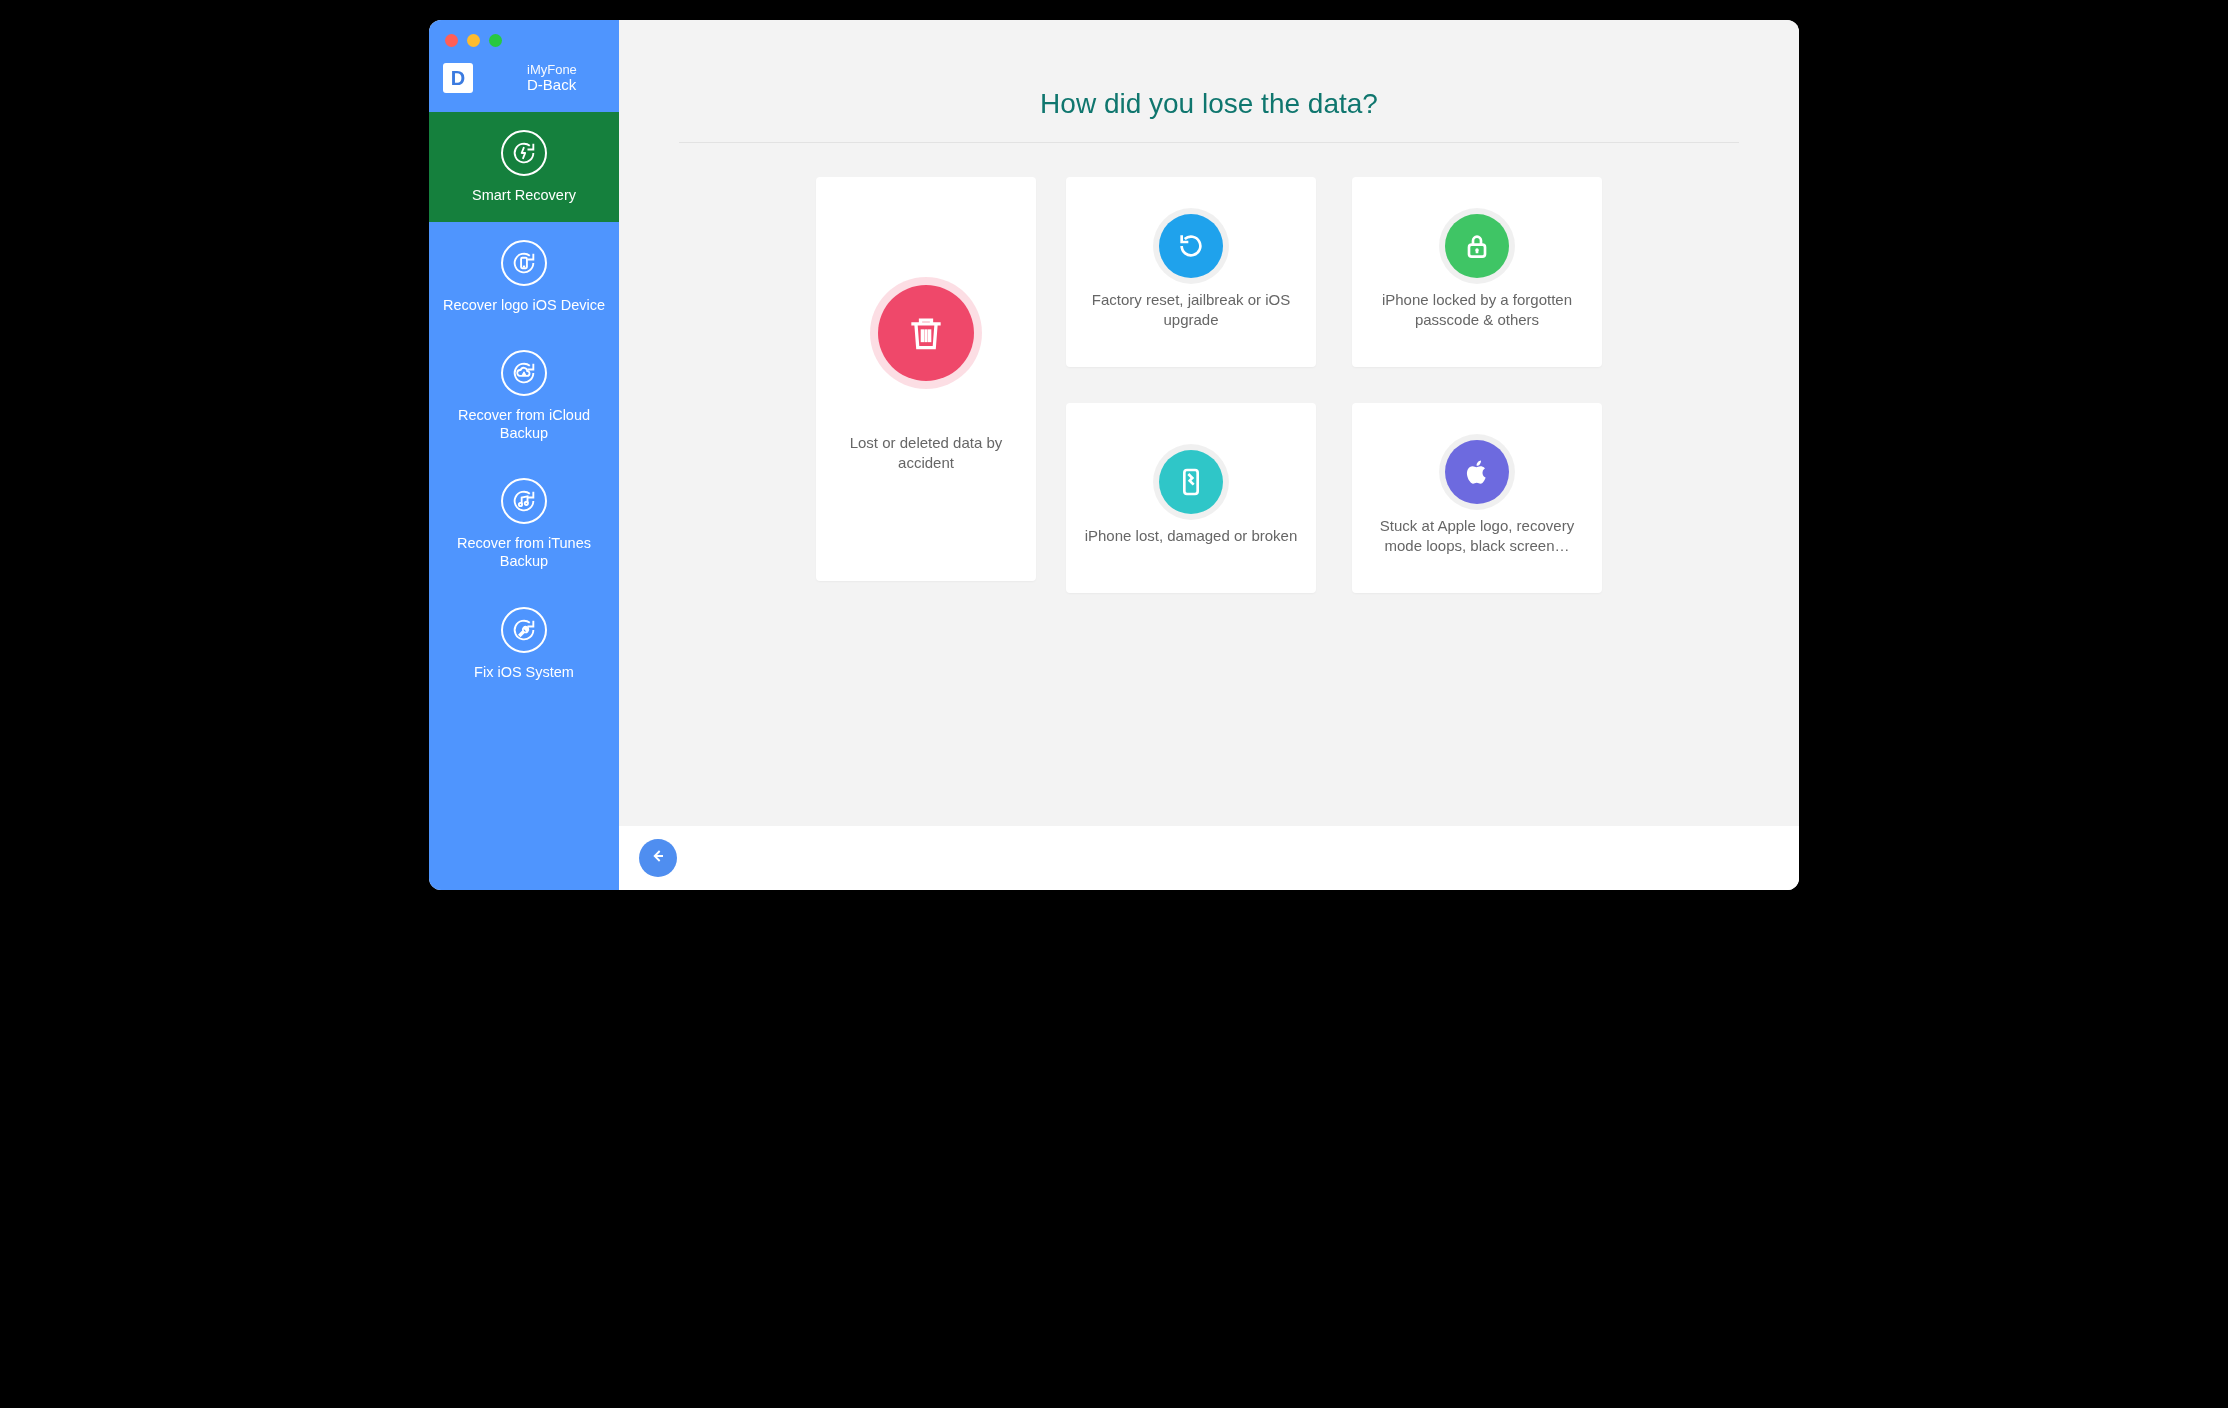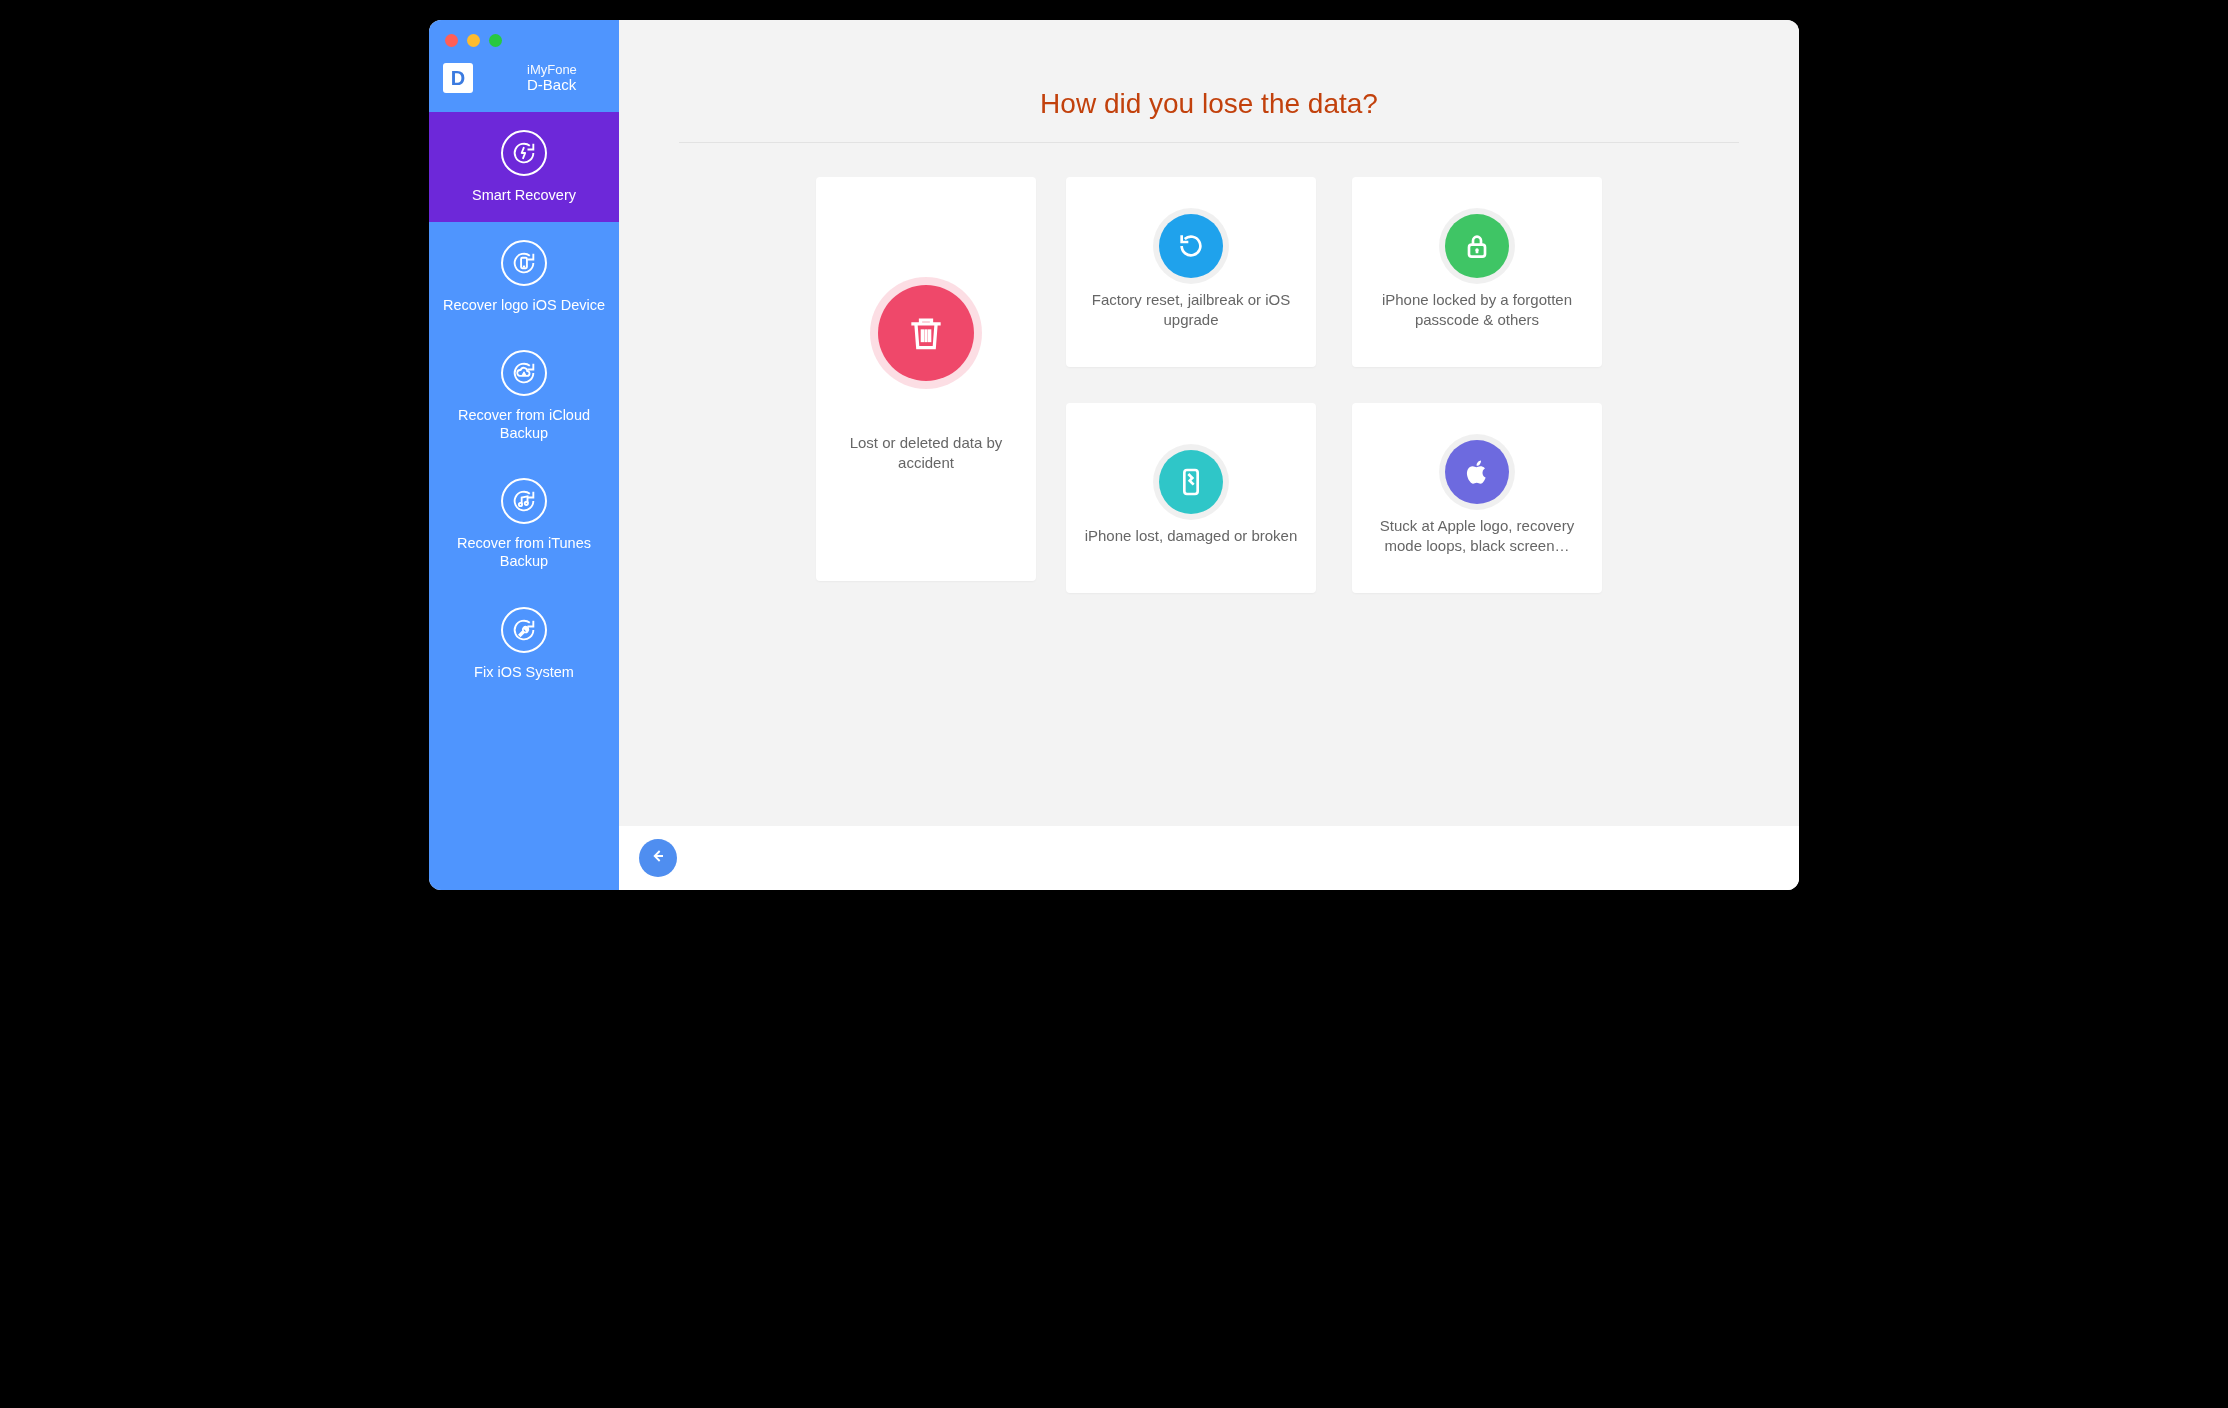--- a/index.html
+++ b/index.html
@@ -63,41 +63,41 @@
     padding: 18px 8px 18px 8px;
     display: flex;
     flex-direction: column;
     align-items: center;
     gap: 10px;
     cursor: pointer;
     text-align: center;
     font-size: 14.5px;
     line-height: 1.25;
   }
-  .nav-item.active { background: #6d28d9; }
+  .nav-item.active { background: #15803d; }
   .nav-icon {
     width: 46px; height: 46px;
     border: 2px solid #fff;
     border-radius: 50%;
     display: flex; align-items: center; justify-content: center;
   }
   .nav-icon svg { stroke: #fff; fill: none; }
   
   .main {
     flex: 1;
     background: #f3f3f3;
     display: flex;
     flex-direction: column;
     position: relative;
   }
   .content { padding: 40px 60px 20px 60px; }
   .heading {
     text-align: center;
     font-size: 28px;
-    color: #c2410c;
+    color: #0f766e;
     font-weight: 400;
     padding: 28px 0 22px 0;
   }
   .divider {
     height: 1px;
     background: #e2e2e2;
     margin: 0 0 34px 0;
   }
   .cards {
     display: flex;

